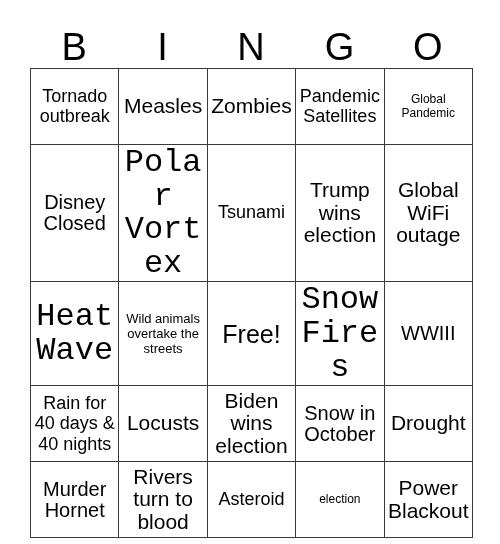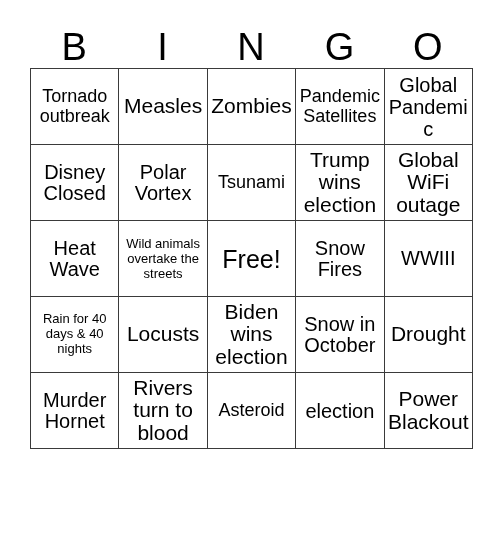--- a/index.html
+++ b/index.html
@@ -54,26 +54,26 @@
     background: #ffffff;
     color: #000000;
     overflow: hidden;
   }
   .cell-text {
     display: block;
     line-height: 1.07;
     word-wrap: break-word;
   }
   .s-xxs { font-size: 13px; line-height: 1.18; }
-  .s-xs  { font-size: 13px; line-height: 1.15; }
-  .s-sm  { font-size: 20px; line-height: 1.1; }
+  .s-xs  { font-size: 18px; line-height: 1.15; }
+  .s-sm  { font-size: 12px; line-height: 1.1; }
   .s-md  { font-size: 18px; line-height: 1.08; }
   .s-lg  { font-size: 21px; line-height: 1.07; }
   .s-xl  { font-size: 20px; line-height: 1.05; }
-  .s-2xl { font-size: 20px; line-height: 1.05; }
+  .s-2xl { font-size: 32px; line-height: 1.05; font-family: Liberation Mono, monospace; }
   .s-3xl { font-size: 25px; line-height: 1.04; }
 </style>
 </head>
 <body>
 
 <div id="card">
 
   <div id="header-row">
     <div class="header-letter">B</div>
     <div class="header-letter">I</div>

